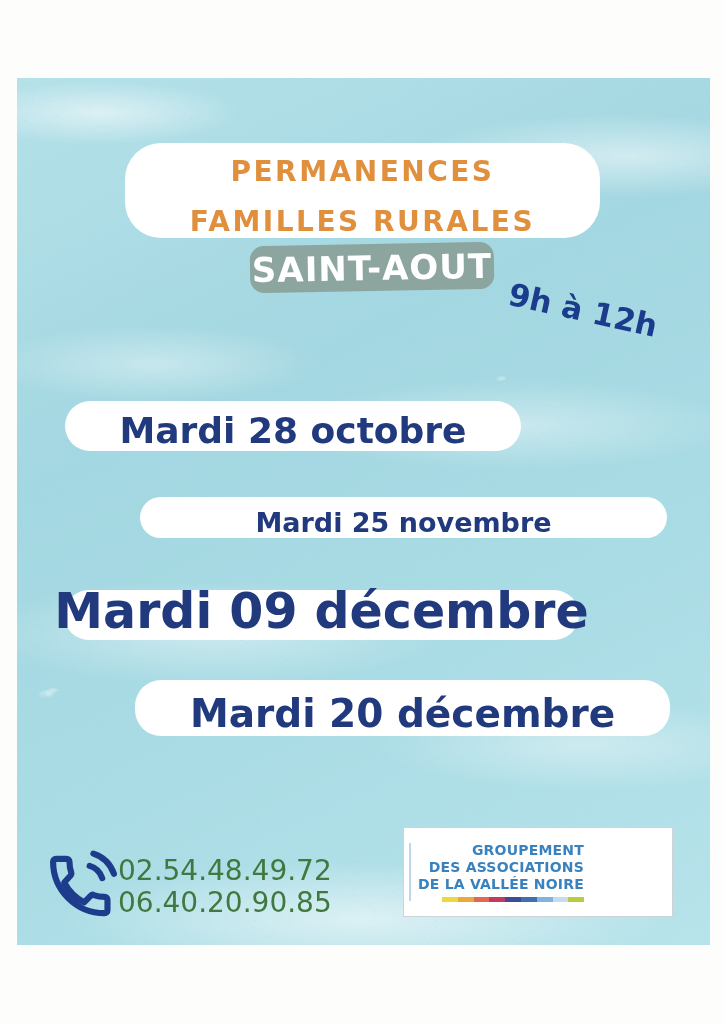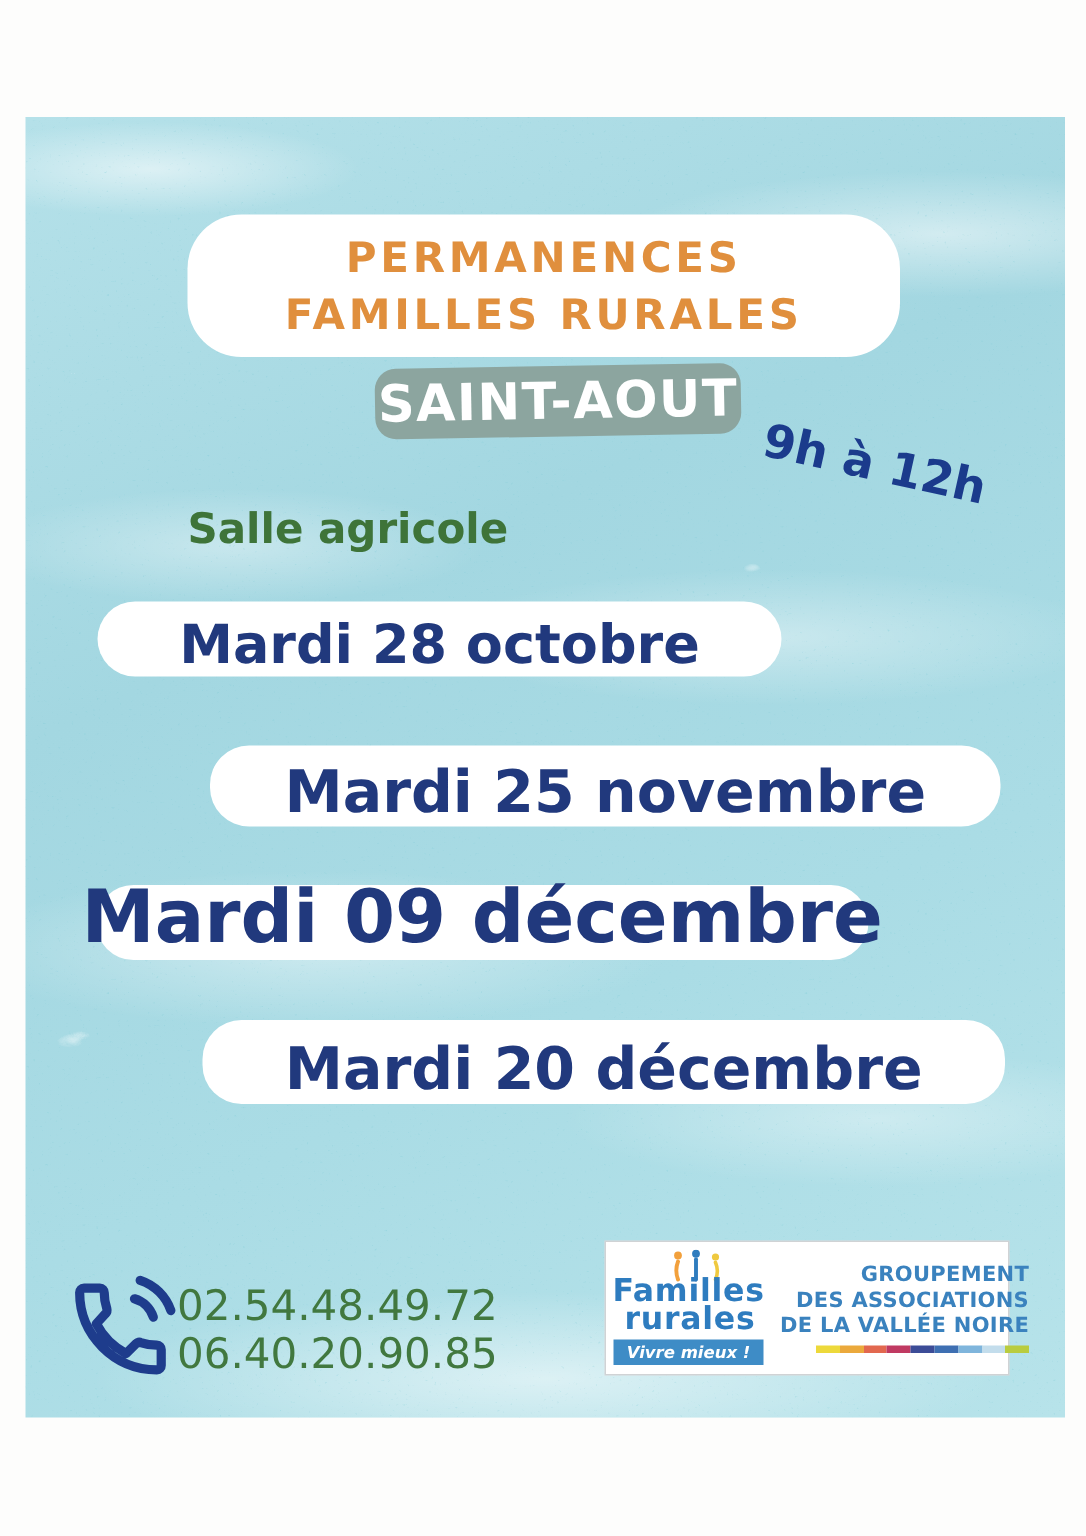--- a/index.html
+++ b/index.html
@@ -25,21 +25,21 @@
   }
   .water-texture{position:absolute;left:0;top:0;width:100%;height:100%;display:block;}
   
   .title-panel{
     position:absolute;left:108px;top:65px;width:475px;height:95px;
     background:#fff;border-radius:36px;
     display:flex;flex-direction:column;justify-content:center;align-items:center;
     gap:2px;
   }
   .title-line{
-    color:#E08F3D;font-weight:bold;font-size:28px;letter-spacing:2.5px;line-height:36px;
+    color:#E08F3D;font-weight:bold;font-size:28px;letter-spacing:2.5px;line-height:36px;margin-top:12px;
   }
   
   .badge{
     position:absolute;left:233px;top:166px;width:244px;height:47px;
     background:#8CA59F;border-radius:14px;transform:rotate(-1deg);
     display:flex;align-items:center;justify-content:center;
     color:#fff;font-weight:bold;font-size:34px;letter-spacing:1px;
   }
   
   .hours{
@@ -54,21 +54,21 @@
   }
   .venue-name{color:#3E7439;font-weight:bold;font-size:28px;}
   .venue-note{color:#45783E;font-weight:500;font-size:25px;margin-left:30px;}
   
   .pill{
     position:absolute;background:#fff;border-radius:26px;
     display:flex;align-items:flex-end;justify-content:center;
     color:#21397D;font-weight:bold;white-space:nowrap;
   }
   .pill-1{left:48px; top:323px;width:456px;height:50px;font-size:36px;}
-  .pill-2{left:123px;top:419px;width:527px;height:54px;font-size:39px;}
+  .pill-2{left:123px;top:419px;width:527px;height:41px;font-size:27px;}
   .pill-3{left:47px; top:512px;width:515px;height:50px;font-size:49px;}
   .pill-4{left:118px;top:602px;width:535px;height:56px;font-size:39px;}
   
   .contact-icon{position:absolute;left:25px;top:770px;width:76px;height:76px;}
   .phone-list{
     position:absolute;left:101px;top:777px;
     color:#41783F;font-weight:normal;font-size:28px;line-height:32px;white-space:nowrap;
   }
   
   .logo-box{
@@ -123,21 +123,20 @@
     <div class="title-panel">
       <div class="title-line">PERMANENCES</div>
       <div class="title-line">FAMILLES RURALES</div>
     </div>
 
     <div class="badge">SAINT-AOUT</div>
 
     <div class="hours">9h à 12h</div>
 
     <div class="venue">
-      <span class="venue-name">Salle agricole</span>
     </div>
 
     <div class="pill pill-1">
       <span>Mardi 28 octobre</span>
     </div>
     <div class="pill pill-2">
       <span>Mardi 25 novembre</span>
     </div>
     <div class="pill pill-3">
       <span>Mardi 09 décembre</span>
@@ -153,35 +152,20 @@
         <path d="M17.6 1.9a11 11 0 0 1 7 6.9"></path>
       </g>
     </svg>
 
     <div class="phone-list">
       <div>02.54.48.49.72</div>
       <div>06.40.20.90.85</div>
     </div>
 
     <div class="logo-box">
-      <div class="brand-col">
-        <svg class="brand-figures" viewBox="0 0 44 22" aria-hidden="true">
-          <g stroke-linecap="round" fill="none">
-            <circle cx="8" cy="4" r="2.6" fill="#F2A03C" stroke="none"></circle>
-            <path d="M8 8 C6.5 12 6.5 16 8 20" stroke="#F2A03C" stroke-width="2.6"></path>
-            <circle cx="20" cy="2.8" r="2.6" fill="#2F7CBE" stroke="none"></circle>
-            <path d="M20 6.5 L20 20" stroke="#2F7CBE" stroke-width="2.6"></path>
-            <circle cx="33" cy="5" r="2.4" fill="#EFC93F" stroke="none"></circle>
-            <path d="M33 8.6 C34.5 12 34.5 16.5 33 20" stroke="#EFC93F" stroke-width="2.4"></path>
-          </g>
-        </svg>
-        <div class="brand-line">Familles</div>
-        <div class="brand-line brand-line2">rurales</div>
-        <div class="tagline">Vivre mieux !</div>
-      </div>
       <div class="logo-divider"></div>
       <div class="group-col">
         <div class="group-line">GROUPEMENT</div>
         <div class="group-line">DES ASSOCIATIONS</div>
         <div class="group-line">DE LA VALLÉE NOIRE</div>
         <div class="stripe">
           <span style="background: rgb(237, 217, 59);"></span>
           <span style="background: rgb(235, 169, 60);"></span>
           <span style="background: rgb(226, 104, 79);"></span>
           <span style="background: rgb(192, 58, 98);"></span>

